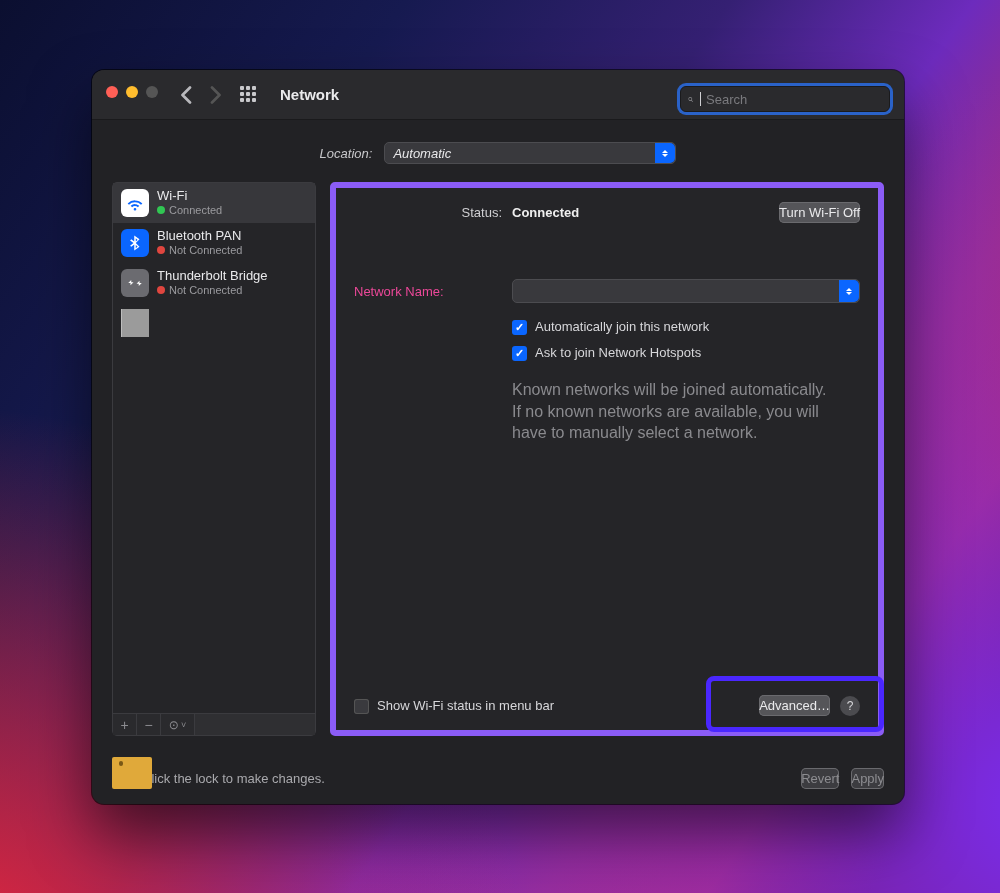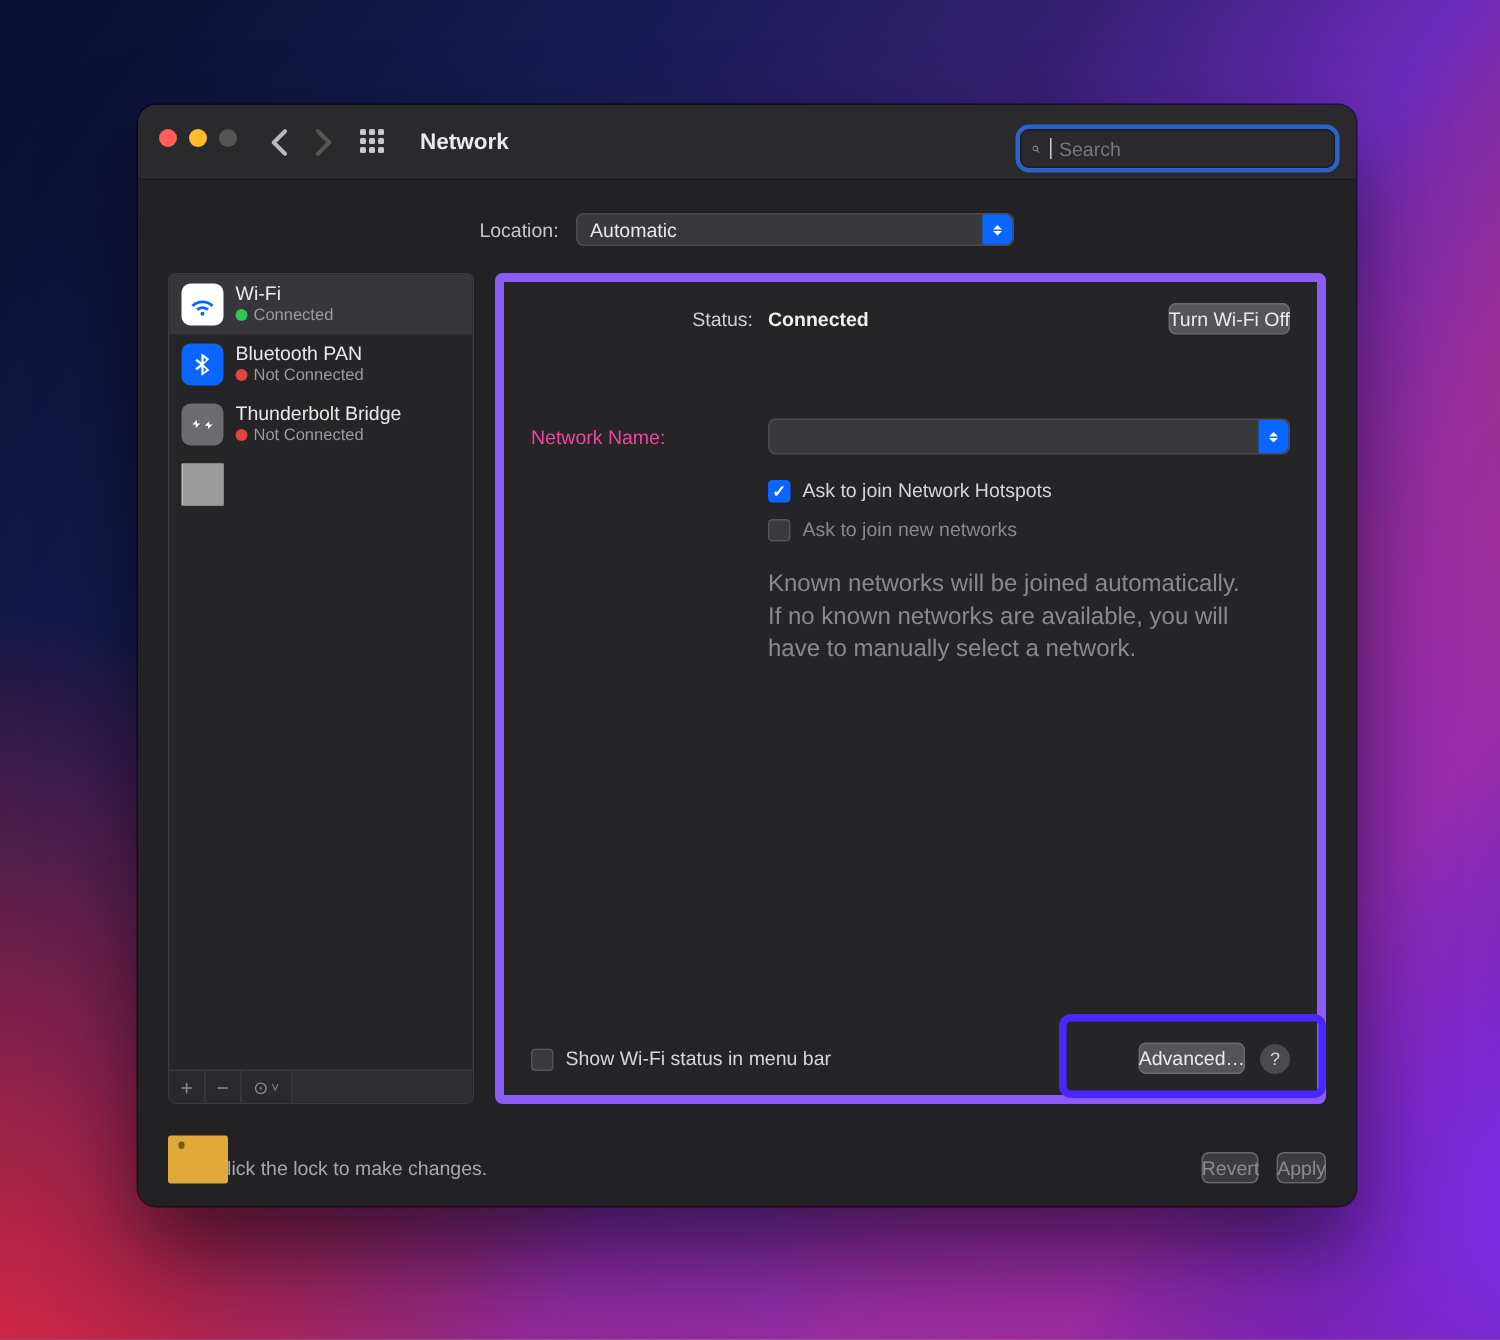--- a/index.html
+++ b/index.html
@@ -57,21 +57,21 @@
     flex:1; background:transparent; border:none; outline:none;
     color:#ef4444; font-size:13px;
   }
   .searchwrap input::placeholder{ color:#7a7a7e; }
   .searchwrap .caret{ width:1px; height:14px; background:#cfcfd2; animation:blink 1.1s steps(1) infinite;}
   @keyframes blink{ 50%{opacity:0;} }
 
   
   .body { flex:1; padding: 16px 20px 16px 20px; display:flex; flex-direction:column; }
 
-  .location-row{ display:flex; align-items:center; justify-content:center; gap:12px; margin:6px 0 18px 0;}
+  .location-row{ display:flex; align-items:center; justify-content:center; gap:12px; margin:6px 0 18px 0;font-style:italic;}
   .location-row label{ color:#c8c8cb; }
   .select {
     position:relative;
     height:22px; min-width: 292px;
     background:#39393d; border:1px solid #4c4c50; border-radius:5px;
     display:flex; align-items:center; padding:0 24px 0 8px;
     color:#e8e8ea; cursor:pointer;
   }
   .select .chev{
     position:absolute; right:0; top:0; width:20px; height:100%;
@@ -318,25 +318,25 @@
           <label>Network Name:</label>
           <div class="select" style="height:24px">
             <span></span>
             <span class="chev"></span>
           </div>
         </div>
 
         <div class="opts">
           <div class="chk">
             <span class="box on"></span>
+            <span>Automatically join this network</span>
+          </div>
+          <div class="chk">
+            <span class="box on"></span>
             <span>Ask to join Network Hotspots</span>
-          </div>
-          <div class="chk disabled">
-            <span class="box off"></span>
-            <span>Ask to join new networks</span>
           </div>
         </div>
         <div class="hint">Known networks will be joined automatically. If no known networks are available, you will have to manually select a network.</div>
 
         <div class="spacer"></div>
 
         <div class="bottom-row">
           <div class="left">
             <div class="chk">
               <span class="box off"></span>

